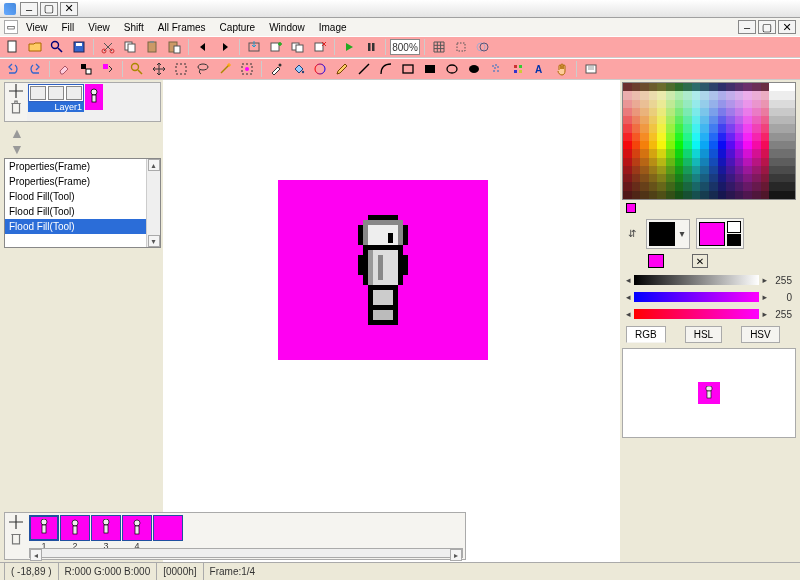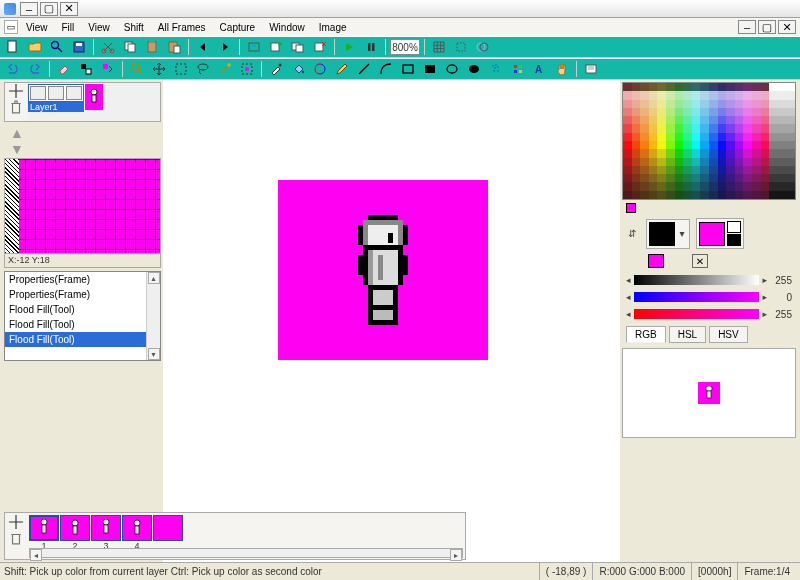--- a/index.html
+++ b/index.html
@@ -5,28 +5,28 @@
   * { box-sizing: border-box; margin: 0; padding: 0; font-family: Tahoma, sans-serif; font-size: 10px; user-select: none; }
   body { width: 800px; height: 580px; background: #ece9d8; overflow: hidden; position: relative; }
   .titlebar { height: 18px; background: linear-gradient(#fff,#e4e4e4); border-bottom: 1px solid #a0a0a0; display: flex; align-items: center; padding: 0 4px; }
   .titlebar .icon { width: 12px; height: 12px; margin-right: 4px; background: linear-gradient(45deg,#6af,#48d); border-radius: 2px; }
   .titlebar .title { flex: 1; color: #333; font-size: 11px; }
   .win-btns { display: flex; gap: 2px; }
   .win-btn { width: 18px; height: 14px; border: 1px solid #888; background: #f4f4f4; display: flex; align-items: center; justify-content: center; font-size: 11px; font-family: Arial; }
   .menubar { height: 18px; display: flex; align-items: center; padding: 0 4px; gap: 2px; background: #f5f4f0; }
   .menu-item { padding: 2px 6px; color: #000; }
   .menu-right-icon { width: 14px; height: 14px; border: 1px solid #aaa; background: #fff; display: flex; align-items: center; justify-content: center; font-size: 9px; }
-  .toolbar { height: 22px; background: #14b8a6; border-top: 1px solid #fff; border-bottom: 1px solid #ccc; display: flex; align-items: center; padding: 0 3px; gap: 2px; }
+  .toolbar { height: 22px; background: #fca5a5; border-top: 1px solid #fff; border-bottom: 1px solid #ccc; display: flex; align-items: center; padding: 0 3px; gap: 2px; }
   .tbtn { width: 20px; height: 18px; display: flex; align-items: center; justify-content: center; }
   .tbtn svg { width: 14px; height: 14px; }
   .sep { width: 1px; height: 16px; background: #ccc; margin: 0 2px; }
   .zoom-box { width: 30px; height: 16px; background: #fff; border: 1px solid #888; display: flex; align-items: center; justify-content: center; color: #333; }
   .workspace { position: absolute; top: 80px; left: 0; right: 0; bottom: 18px; display: flex; }
   .left-col { width: 163px; display: flex; flex-direction: column; gap: 3px; padding: 2px 2px 2px 4px; }
-  .layers-panel { height: 40px; background: #f5f4f0; border: 1px solid #aaa; display: flex; }
+  .layers-panel { height: 40px; background: #f5f4f0; border: 1px solid #aaa; display: flex; text-align: right; }
   .layers-tools { width: 22px; display: flex; flex-direction: column; align-items: center; gap: 2px; padding-top: 1px; }
   .layer-strip { flex: 1; background: #f0f0f0; display: flex; align-items: flex-start; padding: 1px; }
   .layer-thumb-box { border: 1px solid #3060c0; background: #fff; padding: 1px; display: flex; gap: 2px; }
   .layer-mini { width: 16px; height: 14px; background: #eee; border: 1px solid #888; }
   .layer-thumb-big { width: 18px; height: 26px; background: #ff00f2; display:flex;align-items:center;justify-content:center; margin-left:1px;}
   .nav-arrows { height: 30px; display: flex; flex-direction: column; justify-content: space-around; padding-left: 6px; }
   .nav-arrow { color: #999; font-size: 14px; }
   .grid-panel { height: 110px; border: 1px solid #aaa; background: #fff; display: flex; flex-direction: column; }
   .grid-area { flex: 1; position: relative; background: #ff00f2; background-image: linear-gradient(#000 0, transparent 1px), linear-gradient(90deg, #000 0, transparent 1px); background-size: 10px 10px; }
   .grid-crosshatch { position:absolute; left:0; top:0; width:14px; height:100%; background: repeating-linear-gradient(45deg,#000,#000 1px,#fff 1px,#fff 3px); }
@@ -48,21 +48,21 @@
   .well-big { width: 26px; height: 24px; border: 1px solid #000; }
   .well-drop { width:10px; height:24px; display:flex;align-items:center;justify-content:center;color:#444;}
   .well-sm { width: 14px; height: 12px; border: 1px solid #000; }
   .slider-row { display: flex; align-items: center; gap: 3px; padding: 0 4px; height: 14px; }
   .slider-arrow { font-size:9px; color:#444; }
   .slider-track { flex: 1; height: 10px; position:relative; }
   .slider-track.r { background: linear-gradient(90deg,#000,#fff); }
   .slider-track.g { background: linear-gradient(90deg,#00f,#f0f); }
   .slider-track.b { background: linear-gradient(90deg,#f00,#f0f); }
   .slider-val { width: 22px; text-align: right; color:#333; }
-  .tabs { display: flex; gap: 3px; padding: 2px 4px; }
+  .tabs { display: flex; gap: 19px; padding: 2px 4px; }
   .tab { border: 1px solid #aaa; padding: 2px 8px; background: #f5f4f0; }
   .tab.sel { border-bottom-color: #f5f4f0; background:#fff;}
   .navigator { height: 90px; border: 1px solid #aaa; background: #fff; display:flex;align-items:center;justify-content:center;}
   .nav-thumb { width: 22px; height: 22px; background:#ff00f2; display:flex;align-items:center;justify-content:center;}
   .frames-strip { position: absolute; left: 4px; bottom: 20px; width: 462px; height: 48px; border: 1px solid #aaa; background: #f5f4f0; display:flex;}
   .frame-tools { width: 22px; display:flex;flex-direction:column;align-items:center;gap:2px;padding-top:2px;}
   .frame-row { flex:1; display:flex; align-items:flex-start; padding:2px; gap:1px; overflow:hidden;}
   .frame-cell { display:flex; flex-direction:column; align-items:center; }
   .frame-thumb { width: 30px; height: 26px; background:#ff00f2; border:1px solid #2050a0; display:flex;align-items:center;justify-content:center;}
   .frame-thumb.sel { border:2px solid #2050a0; }
@@ -414,26 +414,20 @@
             </svg>
         </div>
       </div>
     </div>
 
     <div class="nav-arrows">
       <div class="nav-arrow">▲</div>
       <div class="nav-arrow">▼</div>
     </div>
 
-    <div class="grid-panel">
-      <div class="grid-area">
-        <div class="grid-crosshatch"></div>
-      </div>
-      <div class="grid-info">X:-12 Y:18</div>
-    </div>
 
     <div class="history-panel">
       <div class="history-list">
         <div class="hist-item">Properties(Frame)</div>
         <div class="hist-item">Properties(Frame)</div>
         <div class="hist-item">Flood Fill(Tool)</div>
         <div class="hist-item">Flood Fill(Tool)</div>
         <div class="hist-item sel">Flood Fill(Tool)</div>
       </div>
       <div class="history-scroll">
@@ -881,18 +875,17 @@
       <div class="frame-thumb" style="background:#ff00f2"></div>
     </div>
   </div>
   <div class="frame-scrollbar">
     <div class="sb-btn">◂</div>
     <div class="sb-btn">▸</div>
   </div>
 </div>
 
 <div class="statusbar">
-  <span class="status-left">Shift: Pick up color from current layer  Ctrl: Pick up color as second color</span>
   <span class="status-cell">( -18,89 )</span>
   <span class="status-cell">R:000 G:000 B:000</span>
   <span class="status-cell">[0000h]</span>
   <span class="status-cell">Frame:1/4</span>
 </div>
 
 </body></html>

